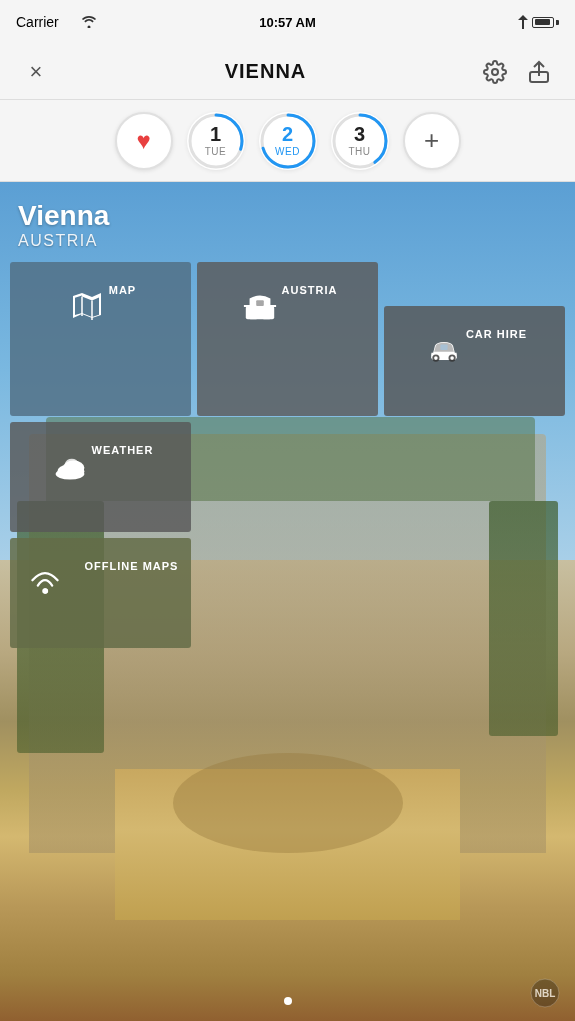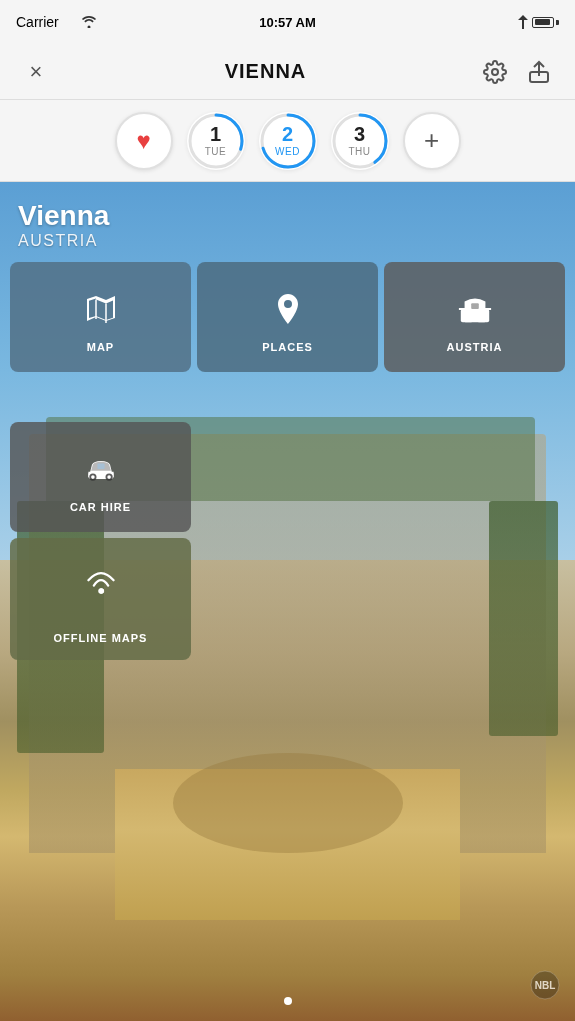--- a/index.html
+++ b/index.html
@@ -178,24 +178,23 @@
       left: 10px;
       right: 10px;
       display: grid;
       grid-template-columns: repeat(3, 1fr);
       grid-template-rows: auto auto auto;
       gap: 6px;
       z-index: 10;
     }
     .tile {
       background: rgba(80, 105, 115, 0.82);
-      border-radius: 8px;
-      display: flex;
-      flex-direction: column;
-      align-items: center;
+      border-radius: 3px;
+      display: flex;
+      flex-direction: row;
       justify-content: center;
       padding: 22px 10px 16px;
       cursor: pointer;
       min-height: 110px;
     }
     .tile.map-tile { background: rgba(80, 110, 130, 0.82); }
     .tile.places-tile { background: rgba(75, 105, 125, 0.82); }
     .tile.tours-tile { background: rgba(78, 108, 128, 0.82); }
     .tile.hotels-tile { background: rgba(90, 90, 90, 0.82); }
     .tile.car-tile { background: rgba(85, 85, 85, 0.82); margin-top: 44px; }
@@ -234,21 +233,21 @@
       transform: translateX(-50%);
       width: 8px; height: 8px;
       border-radius: 50%;
       background: white;
       z-index: 10;
     }
 
     
     .watermark {
       position: absolute;
-      bottom: 16px;
+      bottom: 8px;
       right: 14px;
       z-index: 10;
       opacity: 0.7;
     }
 
     
     .battery {
       display: inline-flex;
       align-items: center;
       gap: 1px;
@@ -396,28 +395,20 @@
     <div class="tile map-tile">
       <div class="tile-icon">
         <svg viewBox="0 0 36 36" fill="white">
           <path d="M13 5l-9 3v22l9-4 10 4 9-3V5l-9 4-10-4zm0 3.5l10 4 7-3v17.3l-7 2.2-10-4L6 27V9.7l7-2.2z"></path>
           <path d="M13 8.5v19.5M23 12.5v19.5" stroke="white" stroke-width="1.5" fill="none"></path>
         </svg>
       </div>
       <span class="tile-label">MAP</span>
     </div>
 
-    <div class="tile places-tile">
-      <div class="tile-icon">
-        <svg viewBox="0 0 36 36" fill="white">
-          <path d="M18 3C12.5 3 8 7.5 8 13c0 8 10 20 10 20s10-12 10-20c0-5.5-4.5-10-10-10zm0 14a4 4 0 1 1 0-8 4 4 0 0 1 0 8z"></path>
-        </svg>
-      </div>
-      <span class="tile-label">PLACES</span>
-    </div>
 
 
     <div class="tile hotels-tile">
       <div class="tile-icon">
         <svg viewBox="0 0 38 36" fill="white">
           <rect x="4" y="18" width="30" height="14" rx="2"></rect>
           <rect x="8" y="22" width="8" height="10" rx="1"></rect>
           <rect x="22" y="22" width="8" height="10" rx="1"></rect>
           <path d="M2 18 L36 18" stroke="white" stroke-width="2"></path>
           <path d="M8 18 L8 10 Q19 4 30 10 L30 18" fill="white"></path>
@@ -436,20 +427,32 @@
           <circle cx="11" cy="24" r="4" fill="rgba(50,50,50,0.8)"></circle>
           <circle cx="29" cy="24" r="4" fill="rgba(50,50,50,0.8)"></circle>
           <circle cx="11" cy="24" r="2" fill="white"></circle>
           <circle cx="29" cy="24" r="2" fill="white"></circle>
           <rect x="16" y="9" width="8" height="6" rx="1" fill="rgba(150,200,240,0.5)"></rect>
         </svg>
       </div>
       <span class="tile-label">CAR HIRE</span>
     </div>
 
+    <div class="tile weather-tile">
+      <div class="tile-icon">
+        <svg viewBox="0 0 40 36" fill="white">
+          <ellipse cx="24" cy="20" rx="12" ry="8"></ellipse>
+          <ellipse cx="16" cy="24" rx="10" ry="7"></ellipse>
+          <ellipse cx="28" cy="24" rx="8" ry="6"></ellipse>
+          <ellipse cx="20" cy="27" rx="16" ry="6"></ellipse>
+          <path d="M14 16 Q16 10 22 10 Q28 10 30 16" fill="white" opacity="0.8"></path>
+        </svg>
+      </div>
+      <span class="tile-label">WEATHER</span>
+    </div>
 
     <div class="tile offline-tile">
       <div class="tile-icon">
         <svg viewBox="0 0 40 36" fill="white">
 
           <path d="M20 28 L20 28 m-1 0 a1.5 1.5 0 1 0 3 0 a1.5 1.5 0 0 0-3 0" stroke="white" stroke-width="3" fill="white"></path>
           <circle cx="20" cy="28" r="3" fill="white"></circle>
           <path d="M12 22 Q16 16 20 16 Q24 16 28 22" fill="none" stroke="white" stroke-width="2.5" stroke-linecap="round"></path>
           <path d="M6 16 Q13 8 20 8 Q27 8 34 16" fill="none" stroke="white" stroke-width="2.5" stroke-linecap="round"></path>
         </svg>

